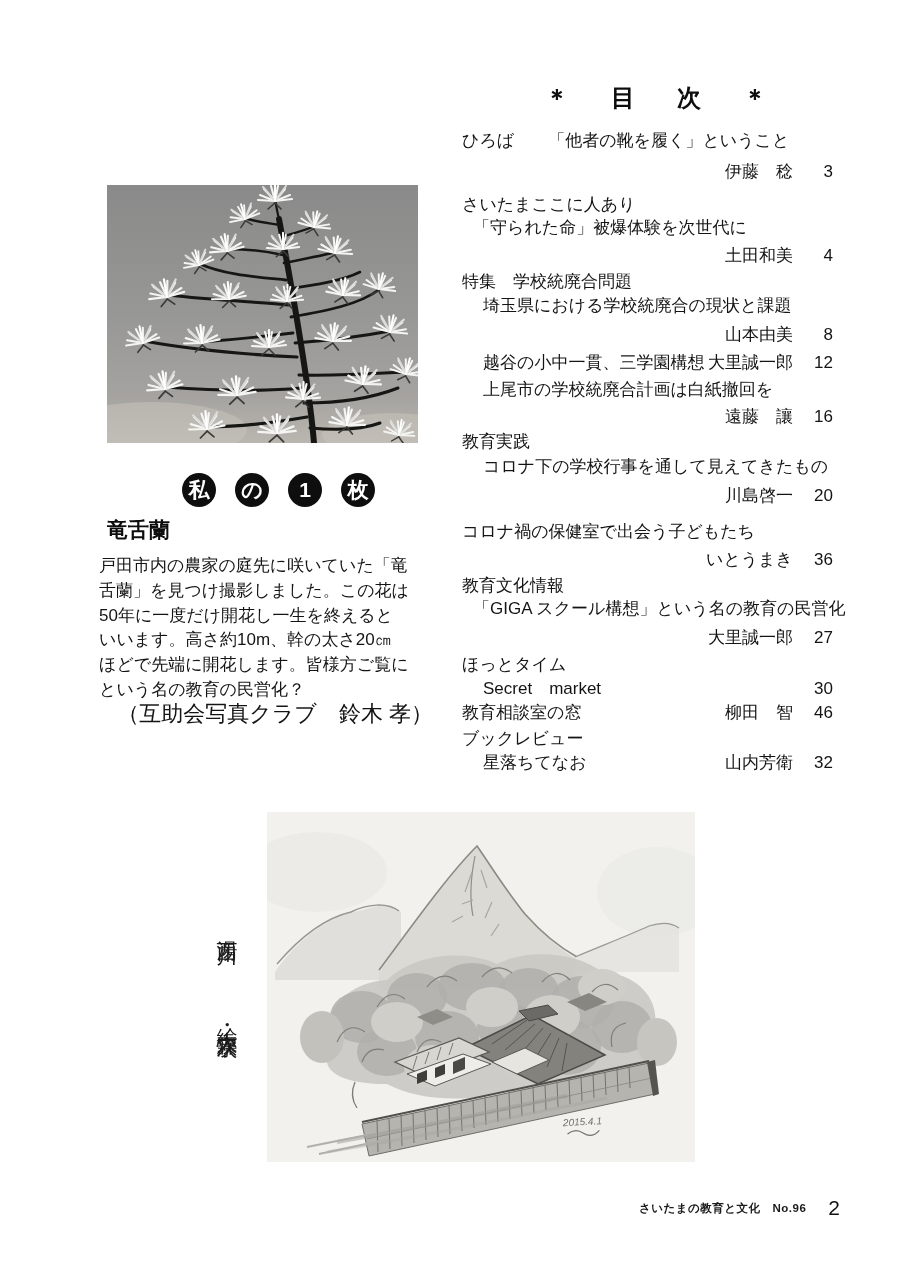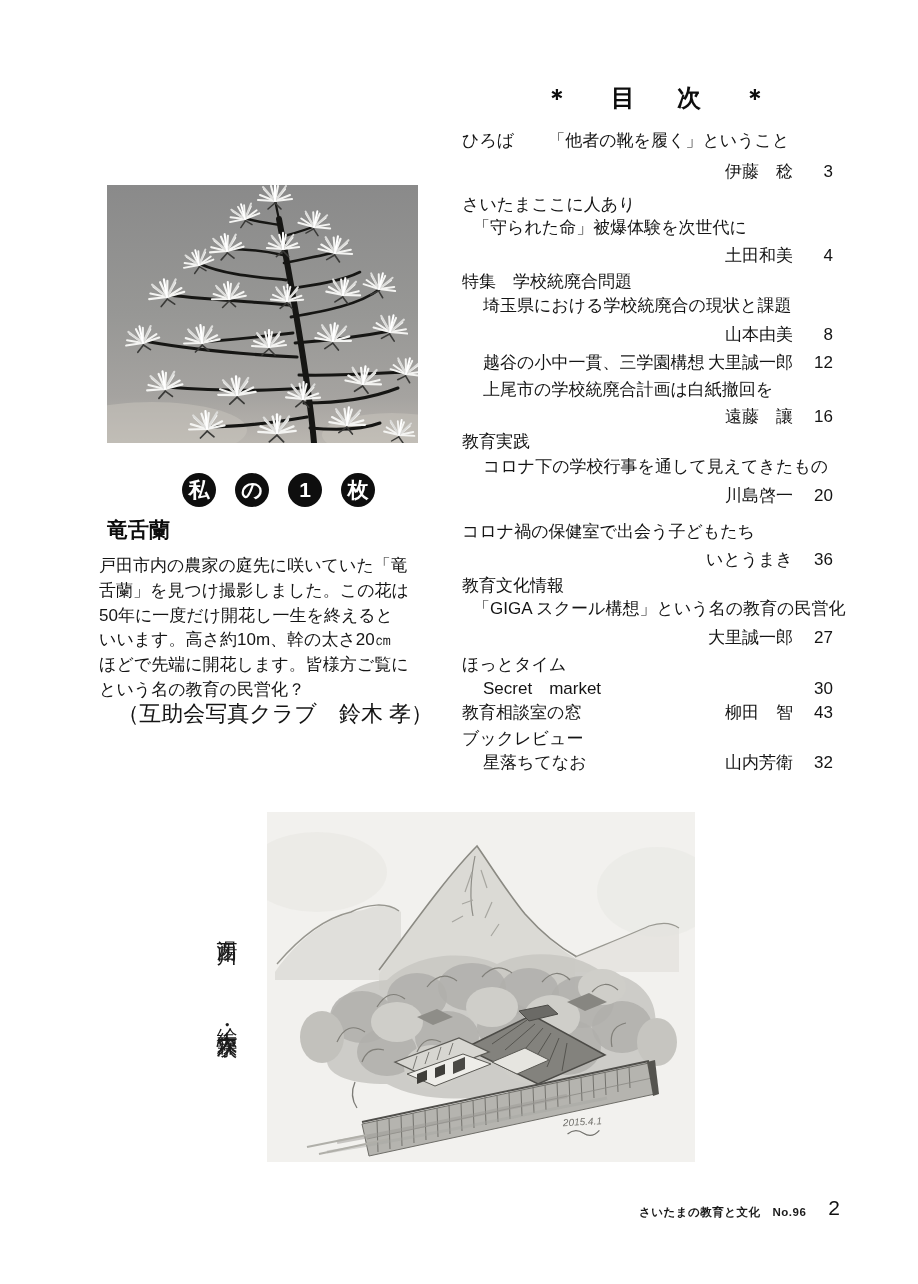--- a/index.html
+++ b/index.html
@@ -32,21 +32,21 @@
   .photo-credit{position:absolute;left:99px;top:699px;width:334px;text-align:right;
                 font-size:22px;color:#141414;white-space:nowrap;}
 
   
   .drawing{position:absolute;left:267px;top:812px;width:428px;height:350px;overflow:hidden;}
   .vcaption{position:absolute;left:213px;top:924px;height:250px;writing-mode:vertical-rl;
             text-orientation:upright;font-size:21px;letter-spacing:2px;color:#1a1a1a;white-space:nowrap;}
   .vcaption .vc2{margin-top:56px;}
 
   
-  .footer{position:absolute;right:78px;top:1196px;display:flex;align-items:flex-end;gap:22px;}
+  .footer{position:absolute;right:78px;top:1196px;display:flex;align-items:center;gap:22px;}
   .footer .fj{font-size:11.5px;font-weight:bold;color:#1a1a1a;letter-spacing:0.5px;}
   .footer .fp{font-size:21px;color:#111;}
 </style>
 </head>
 <body>
 
 <div class="page">
 
   <div class="toc-title">＊　目　次　＊</div>
 
@@ -195,21 +195,21 @@
         <span class="tt">Secret　market</span>
         <span class="tr">
           <span class="ta"></span>
           <span class="tp">30</span>
         </span>
       </div>
     <div class="trow ind0" style="top:702px">
         <span class="tt">教育相談室の窓</span>
         <span class="tr">
           <span class="ta">柳田　智</span>
-          <span class="tp">43</span>
+          <span class="tp">46</span>
         </span>
       </div>
     <div class="trow ind0" style="top:728px">
         <span class="tt">ブックレビュー</span>
         <span class="tr">
           <span class="ta"></span>
           <span class="tp"></span>
         </span>
       </div>
     <div class="trow ind1" style="top:752px">

